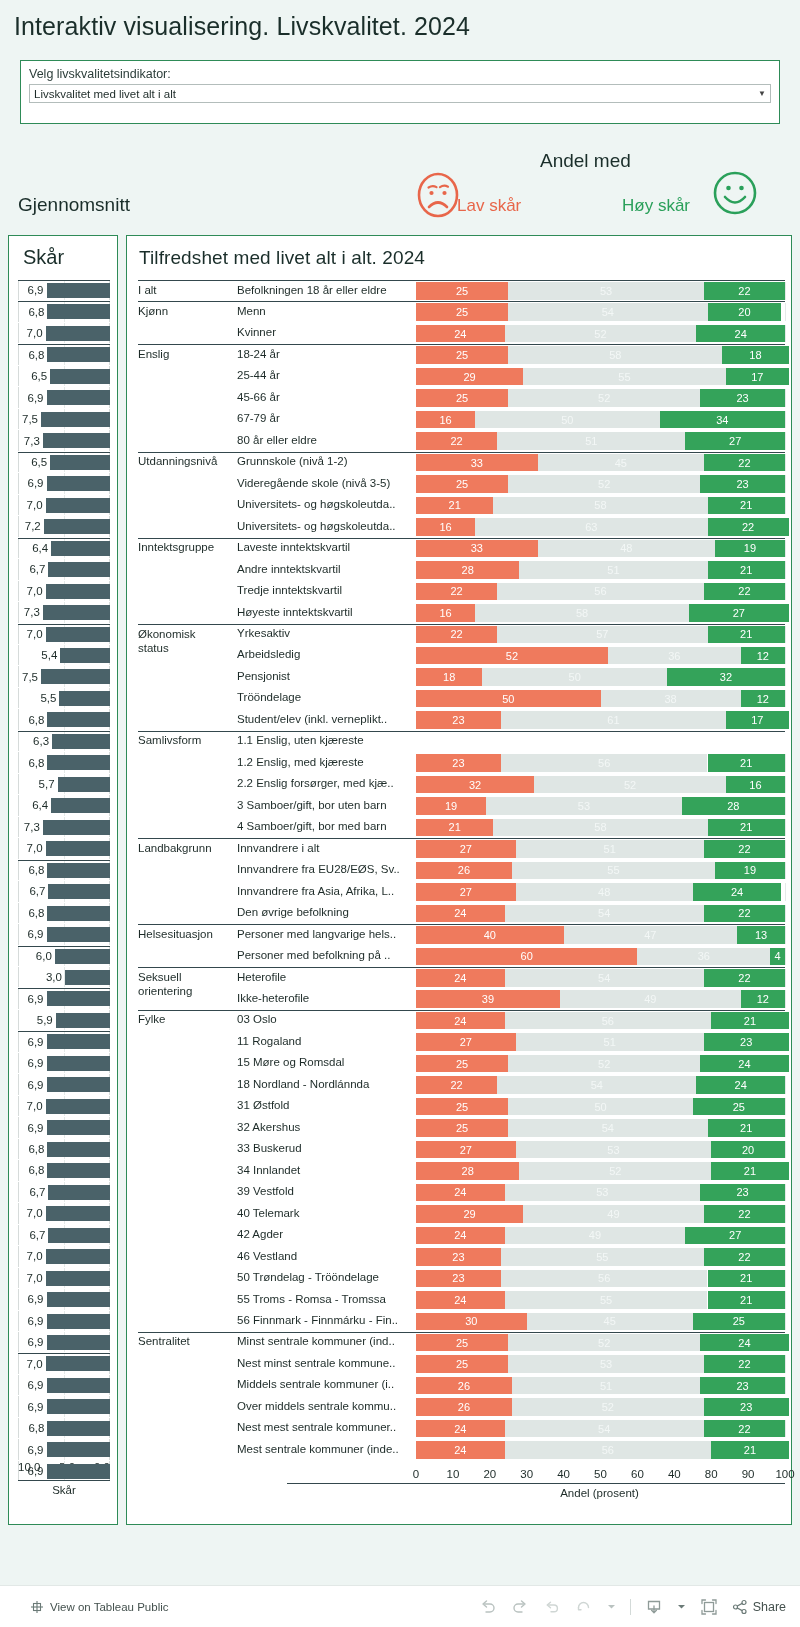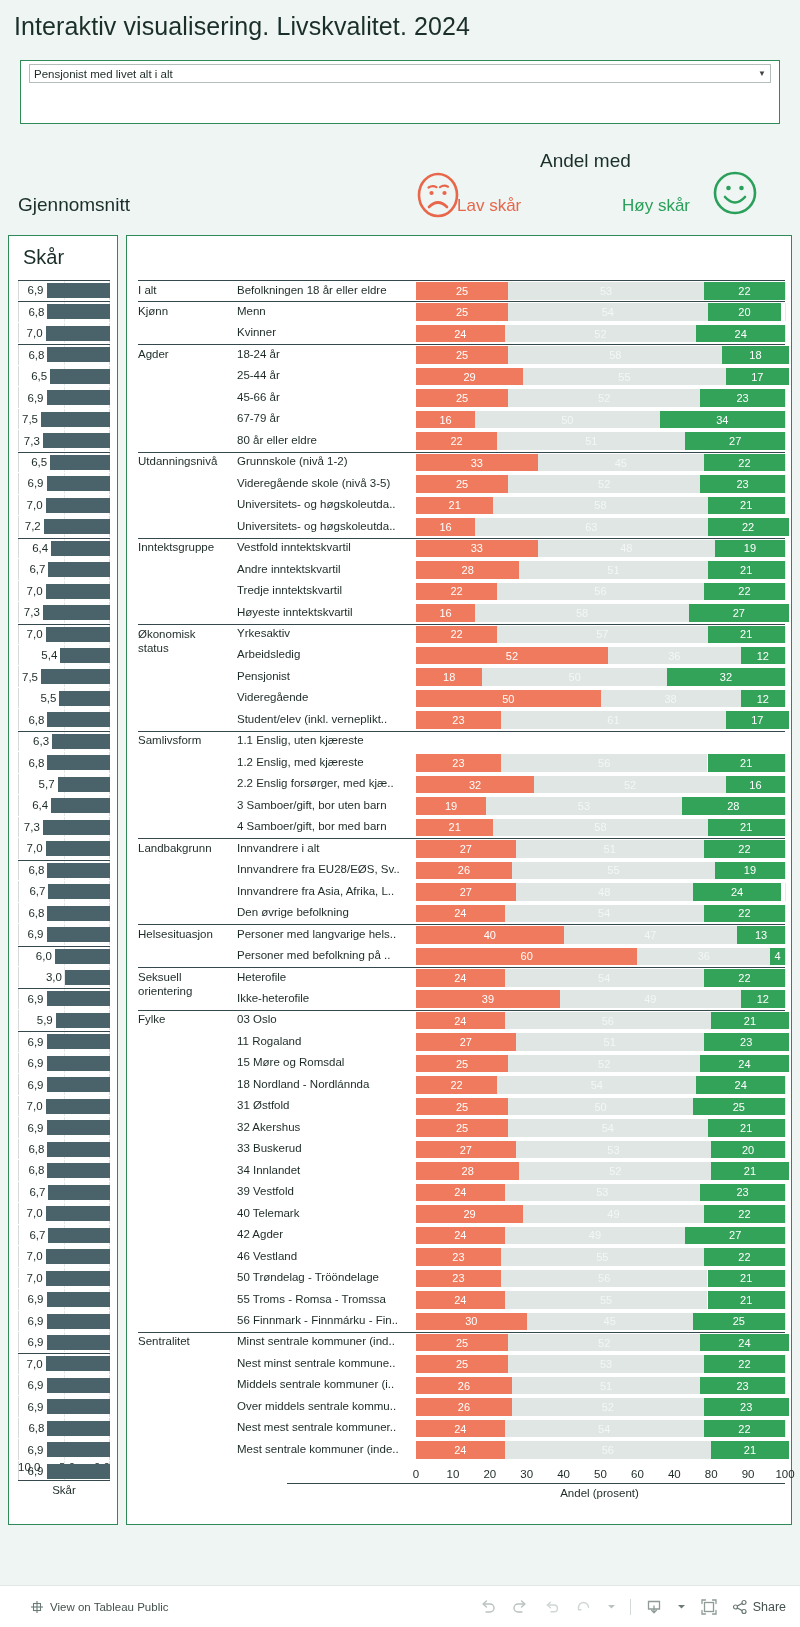--- a/index.html
+++ b/index.html
@@ -159,22 +159,23 @@
   }
   .footer-tools .sep { width:1px; height:16px; background:#d3dad8; }
   .share-btn { display:flex; align-items:center; gap:5px; color:#44514e; font-size:12.5px; }
 </style>
 </head>
 <body>
 
 <div id="page-title">Interaktiv visualisering. Livskvalitet. 2024</div>
 
 <div class="filter-panel">
+  <div class="filter-label">Velg livskvalitetsindikator:</div>
   <div class="filter-select">
-    <span>Pensjonist med livet alt i alt</span>
+    <span>Livskvalitet med livet alt i alt</span>
     <span class="caret">▼</span>
   </div>
 </div>
 
 <div class="legend-wrap">
   <div class="legend-andel">Andel med</div>
   <div class="legend-gj">Gjennomsnitt</div>
 
   <svg class="face sad" width="46" height="46" viewBox="0 0 46 46">
     <ellipse cx="23" cy="23" rx="19" ry="21" fill="none" stroke="#e8664a" stroke-width="2.6"></ellipse>
@@ -550,20 +551,21 @@
     </div>
   <div class="score-axis" id="score-axis">
       <span>10,0</span>
       <span>5,0</span>
       <span>0,0</span>
     </div>
   <div class="score-axis-title">Skår</div>
 </div>
 
 <div class="chart-panel">
+  <div class="chart-title">Tilfredshet med livet alt i alt. 2024</div>
   <div class="rows" id="chart-rows">
       <div class="row">
         <div class="dimname">I alt</div>
         <div class="catname">Befolkningen 18 år eller eldre</div>
         <div class="bars">
           <div class="grid-v" style="left: 0px;"></div>
           <div class="grid-v" style="left: 36.9px;"></div>
           <div class="grid-v" style="left: 73.8px;"></div>
           <div class="grid-v" style="left: 110.7px;"></div>
           <div class="grid-v" style="left: 147.6px;"></div>
@@ -613,21 +615,21 @@
           <div class="grid-v" style="left: 258.3px;"></div>
           <div class="grid-v" style="left: 295.2px;"></div>
           <div class="grid-v" style="left: 332.1px;"></div>
           <div class="grid-v" style="left: 369px;"></div>
           <div class="seg low" style="left: 0px; width: 88.56px;">24</div>
           <div class="seg mid" style="left: 88.56px; width: 191.88px;">52</div>
           <div class="seg high" style="left: 280.44px; width: 88.56px;">24</div>
         </div>
       </div>
       <div class="row">
-        <div class="dimname">Agder</div>
+        <div class="dimname">Enslig</div>
         <div class="catname">18-24 år</div>
         <div class="bars">
           <div class="grid-v" style="left: 0px;"></div>
           <div class="grid-v" style="left: 36.9px;"></div>
           <div class="grid-v" style="left: 73.8px;"></div>
           <div class="grid-v" style="left: 110.7px;"></div>
           <div class="grid-v" style="left: 147.6px;"></div>
           <div class="grid-v" style="left: 184.5px;"></div>
           <div class="grid-v" style="left: 221.4px;"></div>
           <div class="grid-v" style="left: 258.3px;"></div>
@@ -789,21 +791,21 @@
           <div class="grid-v" style="left: 295.2px;"></div>
           <div class="grid-v" style="left: 332.1px;"></div>
           <div class="grid-v" style="left: 369px;"></div>
           <div class="seg low" style="left: 0px; width: 59.04px;">16</div>
           <div class="seg mid" style="left: 59.04px; width: 232.47px;">63</div>
           <div class="seg high" style="left: 291.51px; width: 81.18px;">22</div>
         </div>
       </div>
       <div class="row">
         <div class="dimname">Inntektsgruppe</div>
-        <div class="catname">Vestfold inntektskvartil</div>
+        <div class="catname">Laveste inntektskvartil</div>
         <div class="bars">
           <div class="grid-v" style="left: 0px;"></div>
           <div class="grid-v" style="left: 36.9px;"></div>
           <div class="grid-v" style="left: 73.8px;"></div>
           <div class="grid-v" style="left: 110.7px;"></div>
           <div class="grid-v" style="left: 147.6px;"></div>
           <div class="grid-v" style="left: 184.5px;"></div>
           <div class="grid-v" style="left: 221.4px;"></div>
           <div class="grid-v" style="left: 258.3px;"></div>
           <div class="grid-v" style="left: 295.2px;"></div>
@@ -925,21 +927,21 @@
           <div class="grid-v" style="left: 258.3px;"></div>
           <div class="grid-v" style="left: 295.2px;"></div>
           <div class="grid-v" style="left: 332.1px;"></div>
           <div class="grid-v" style="left: 369px;"></div>
           <div class="seg low" style="left: 0px; width: 66.42px;">18</div>
           <div class="seg mid" style="left: 66.42px; width: 184.5px;">50</div>
           <div class="seg high" style="left: 250.92px; width: 118.08px;">32</div>
         </div>
       </div>
       <div class="row">
-        <div class="catname">Videregående</div>
+        <div class="catname">Trööndelage</div>
         <div class="bars">
           <div class="grid-v" style="left: 0px;"></div>
           <div class="grid-v" style="left: 36.9px;"></div>
           <div class="grid-v" style="left: 73.8px;"></div>
           <div class="grid-v" style="left: 110.7px;"></div>
           <div class="grid-v" style="left: 147.6px;"></div>
           <div class="grid-v" style="left: 184.5px;"></div>
           <div class="grid-v" style="left: 221.4px;"></div>
           <div class="grid-v" style="left: 258.3px;"></div>
           <div class="grid-v" style="left: 295.2px;"></div>

